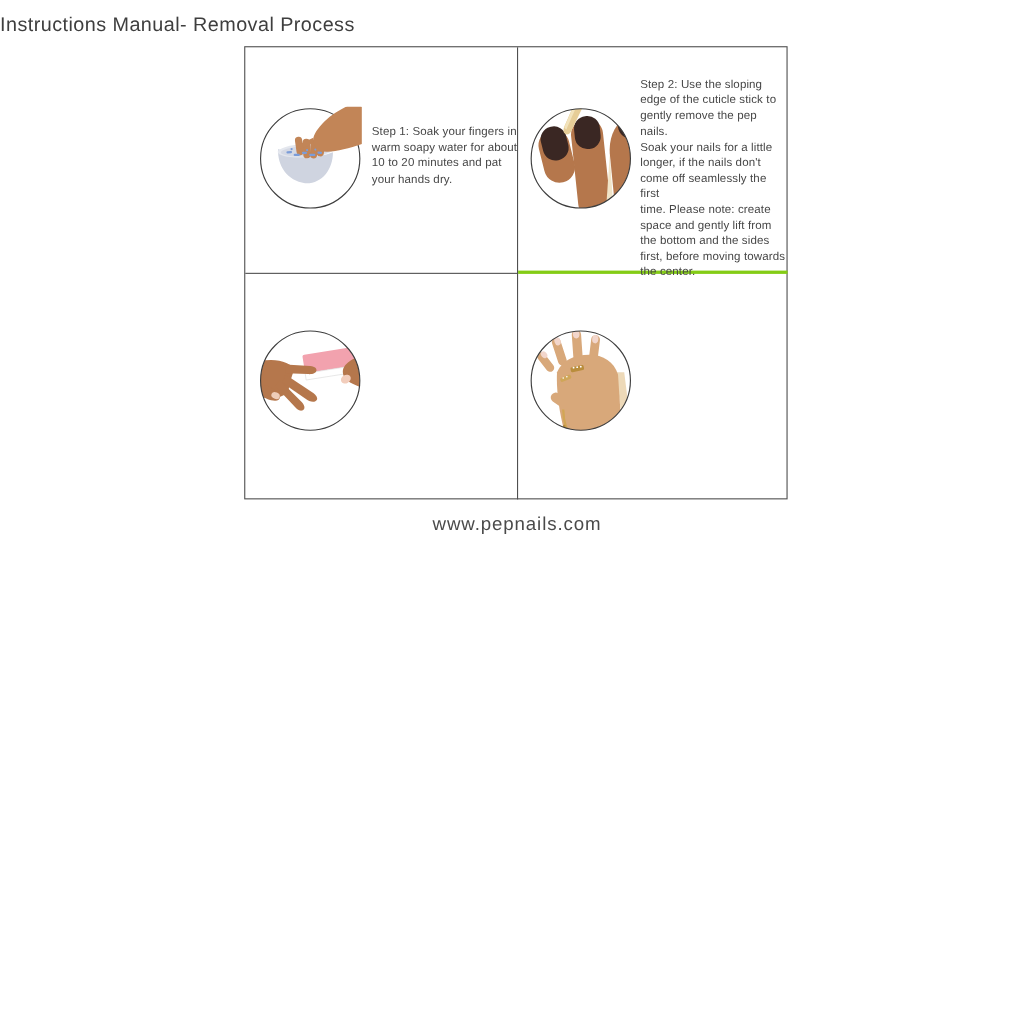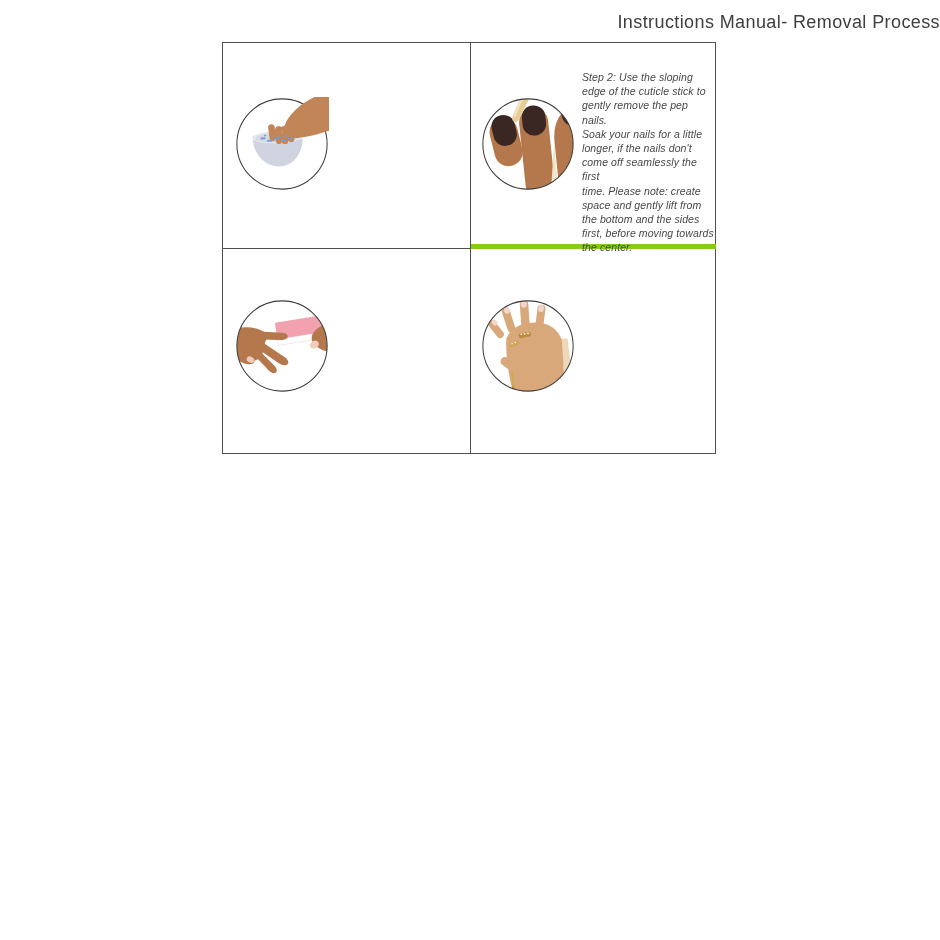--- a/index.html
+++ b/index.html
@@ -16,42 +16,42 @@
     position: absolute;
     left: 0; top: 0;
     width: 940px; height: 940px;
     background: #ffffff;
   }
   .doc-title {
     position: absolute;
     top: 12px;
     left: 0;
     width: 940px;
-    text-align: right;
+    text-align: left;
     font-size: 18px;
     letter-spacing: 0.4px;
     color: #3e3e3e;
     font-weight: 400;
   }
   .grid {
     position: absolute;
     left: 222px;
     top: 42px;
     width: 494px;
     height: 412px;
     border: 1px solid #4f4f4f;
     display: grid;
     grid-template-columns: 248px 245px;
     grid-template-rows: 206px 205px;
     background: #ffffff;
     box-sizing: border-box;
   }
   .cell { position: relative; box-sizing: border-box; }
   .cell.c1 { border-right: 1px solid #4f4f4f; border-bottom: 1px solid #4f4f4f; }
-  .cell.c2 { border-bottom: 5px solid #84cc16; font-style: italic; }
+  .cell.c2 { border-bottom: 3px solid #84cc16; }
   .cell.c3 { border-right: 1px solid #4f4f4f; }
   .illus {
     position: absolute;
     width: 94px;
     height: 94px;
   }
   .c1 .illus { left: 12px; top: 54px; }
   .c2 .illus { left: 10px; top: 54px; }
   .c3 .illus { left: 12px; top: 50px; }
   .c4 .illus { left: 10px; top: 50px; }
@@ -119,20 +119,24 @@
             <rect x="34" y="45.5" width="6" height="2.2" rx="1.1"></rect>
             <rect x="42" y="43.5" width="5" height="2.2" rx="1.1"></rect>
             <rect x="49" y="45.5" width="6" height="2.2" rx="1.1"></rect>
             <rect x="57" y="43.5" width="4.5" height="2.2" rx="1.1" transform="rotate(5 59 44)"></rect>
             <circle cx="32" cy="41" r="1.1"></circle>
             <circle cx="47" cy="42" r="1.1"></circle>
             <circle cx="55" cy="41.5" r="1"></circle>
           </g>
         </svg>
       </div>
+      <p class="step-text">Step 1: Soak your fingers in
+warm soapy water for about
+10 to 20 minutes and pat
+your hands dry.</p>
     </div>
 
     <div class="cell c2">
       <div class="illus">
         <svg viewBox="0 0 100 100" width="94" height="94">
           <defs>
               <clipPath id="clipB">
                 <circle cx="50" cy="50" r="48"></circle>
               </clipPath>
             </defs>
@@ -247,14 +251,15 @@
             <path d="M 36,96 C 34,90 33,84 33,78" stroke="#d2a654" stroke-width="2.2" fill="none"></path>
             <circle cx="34" cy="94" r="1.2" fill="#b98d3c"></circle>
           </g>
           <circle cx="50" cy="50" r="48" fill="none" stroke="#3e3e3e" stroke-width="1.1"></circle>
         </svg>
       </div>
     </div>
 
   </div>
 
+  <div class="doc-footer">www.pepnails.com</div>
 
 </div>
 
 </body></html>

